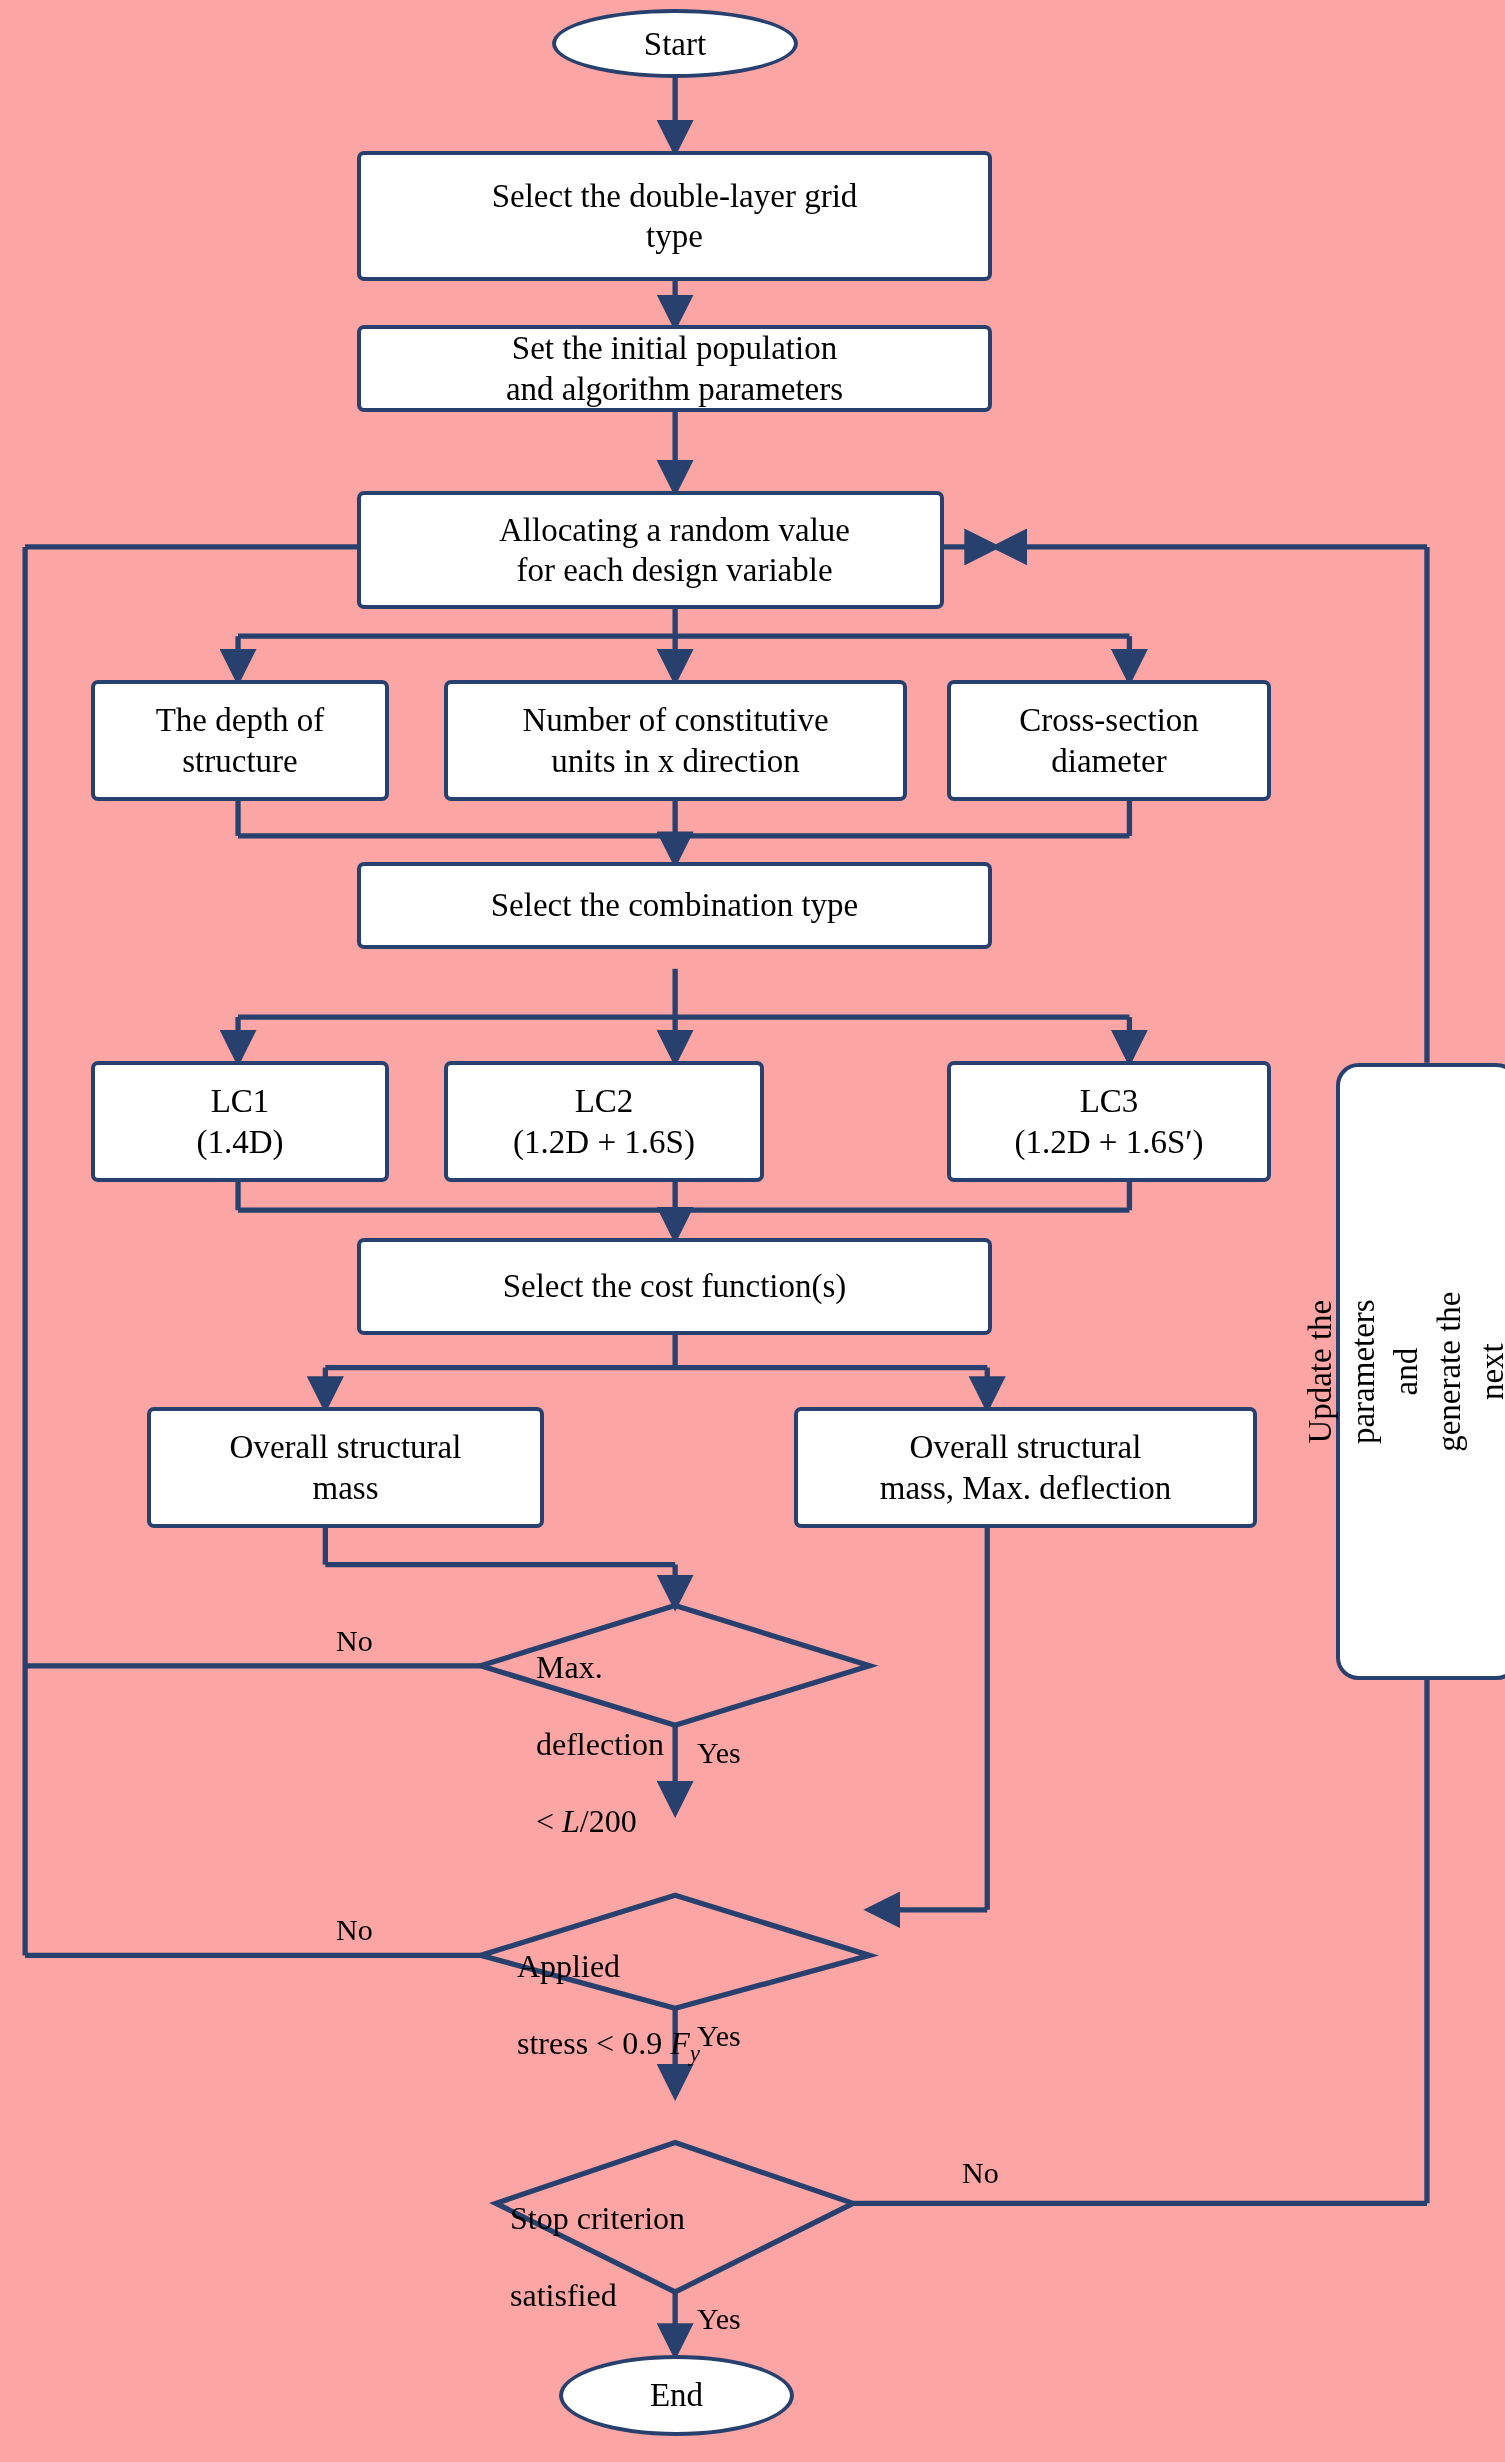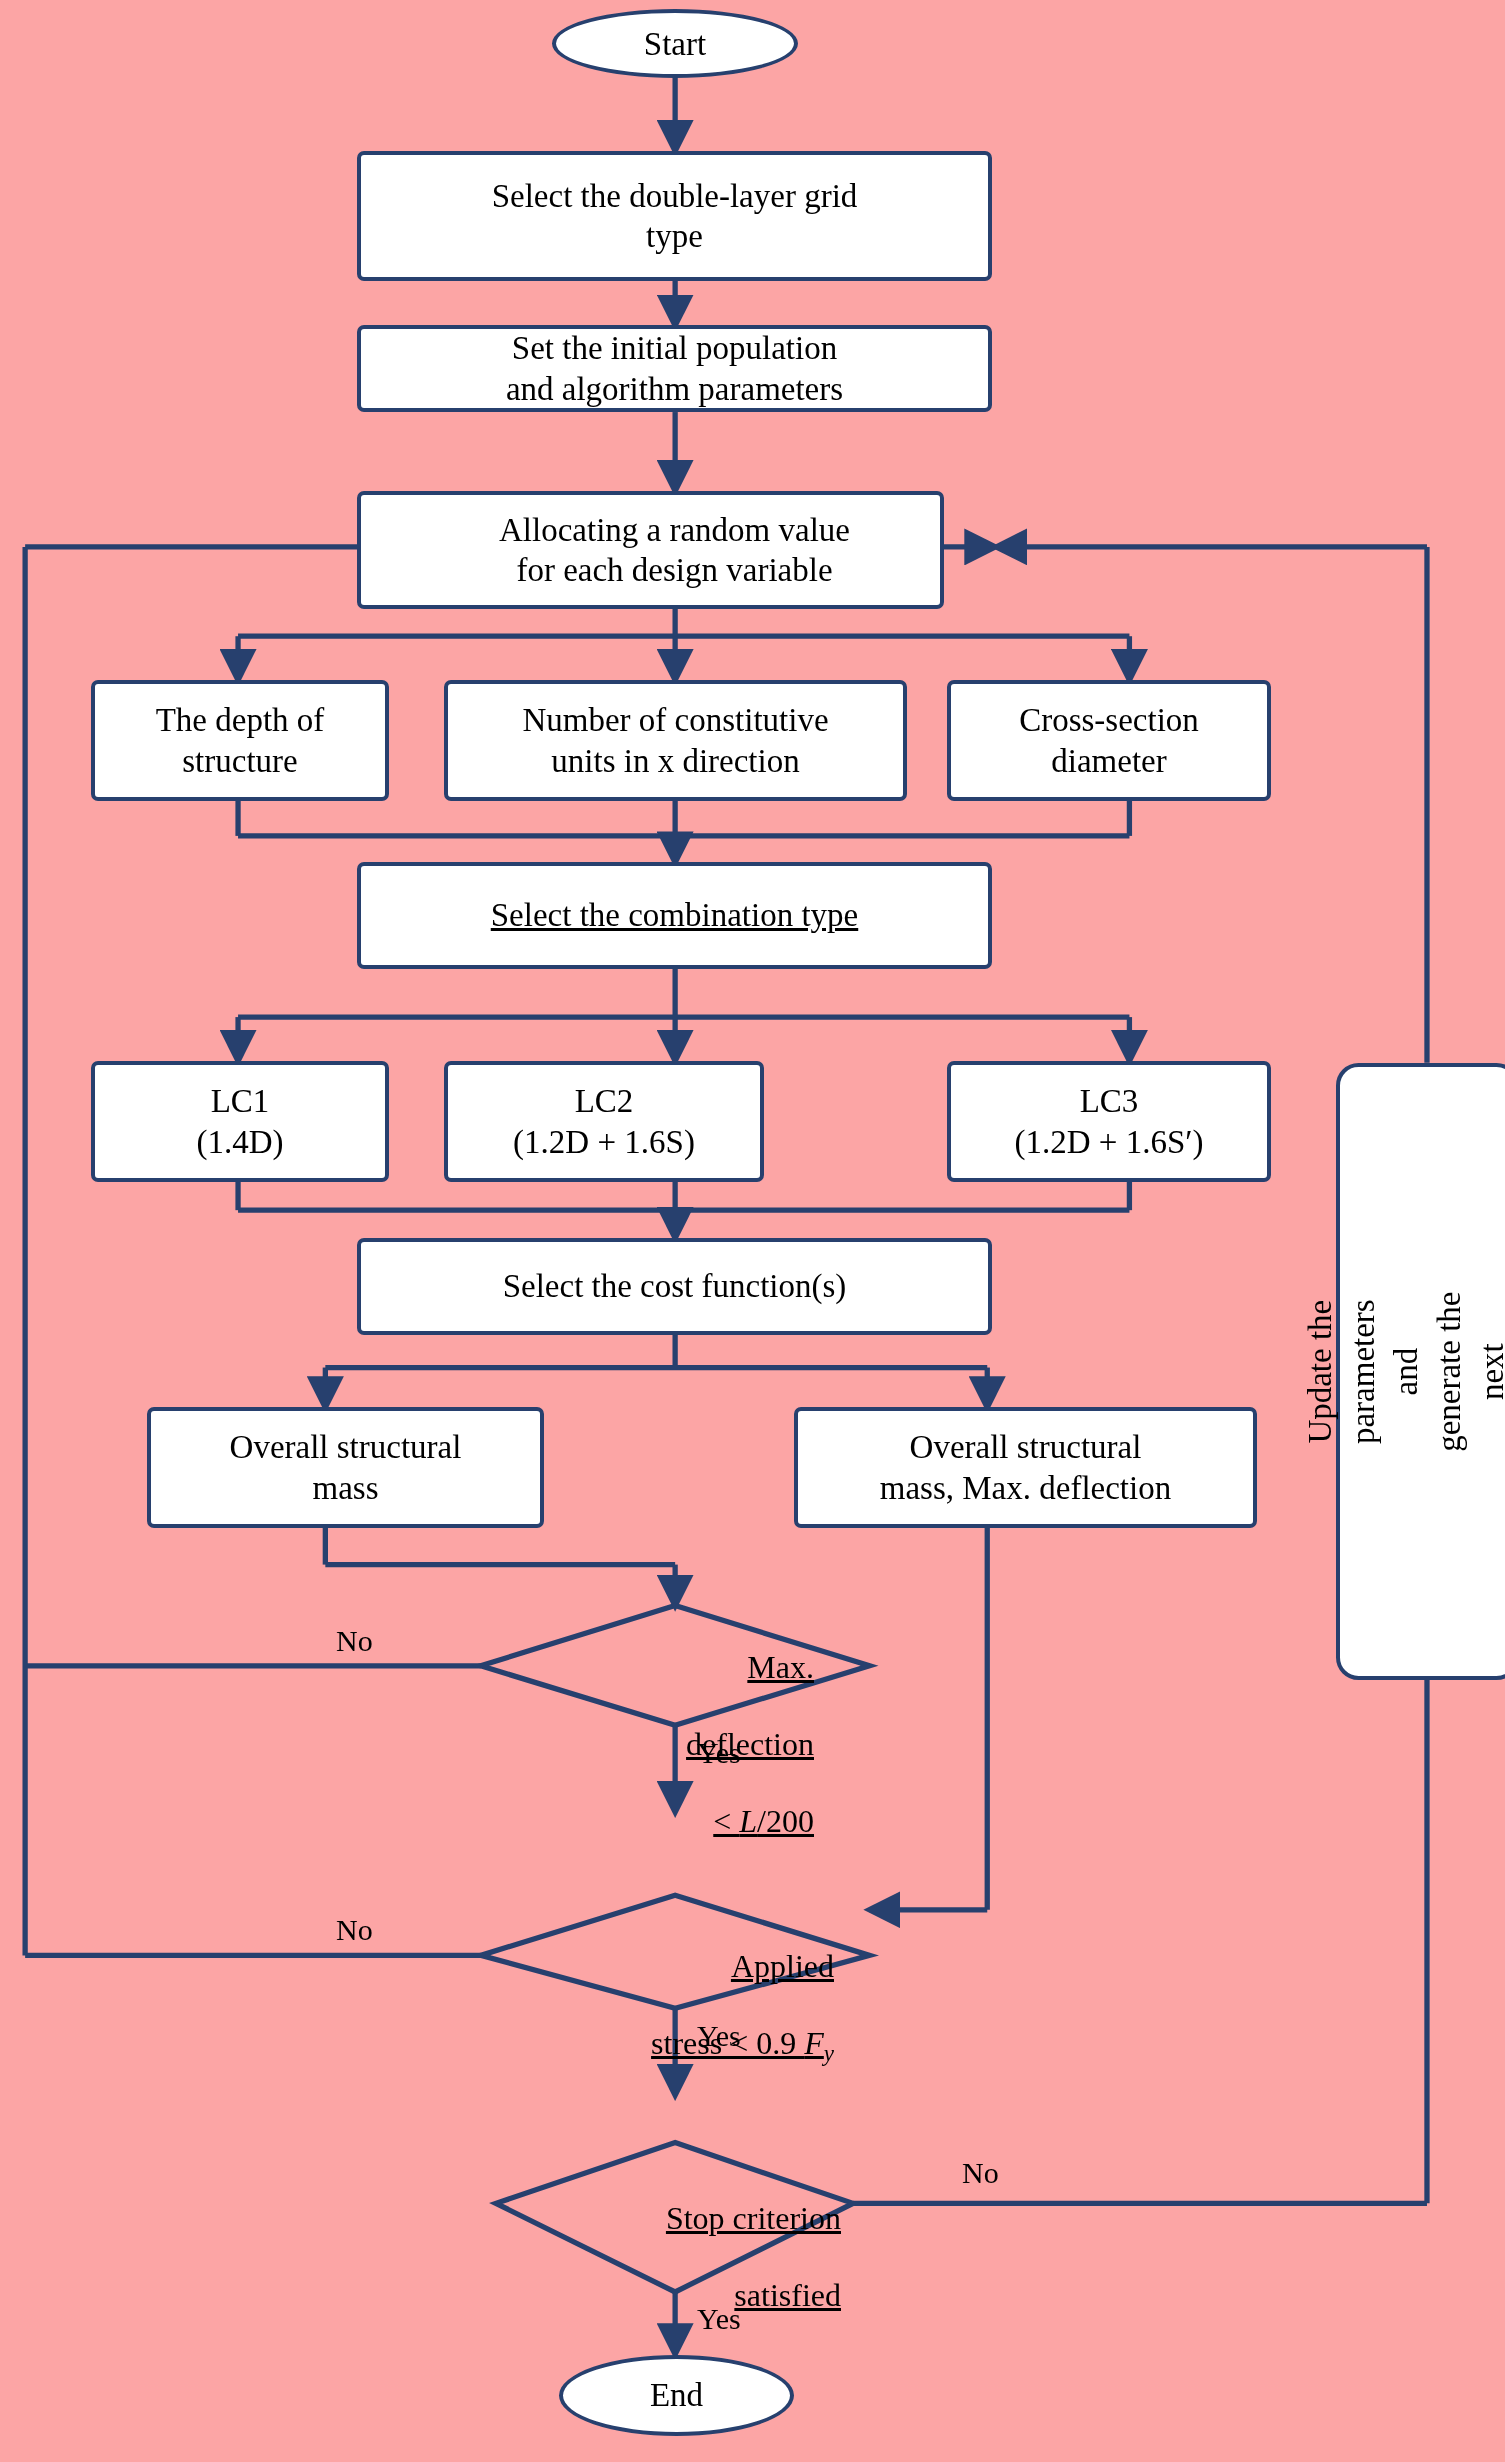--- a/index.html
+++ b/index.html
@@ -65,26 +65,25 @@
     line-height: 1.3;
   }
   .diamond-label,
   .edge-label {
     position: absolute;
     color: #000000;
     white-space: nowrap;
   }
   .dlabel {
     position: absolute;
-    text-align: right;
+    text-align: left;
     color: #000000;
     white-space: pre-line;
     line-height: 1.2;
     pointer-events: none;
-    text-decoration: underline;
   }
   .math-i { font-style: italic; }
   .sub { font-size: 0.72em; vertical-align: -0.3em; font-style: italic; }
   .fs46 { font-size: 30px; }
   .fs48 { font-size: 32px; }
   .fs50 { font-size: 33px; }
 </style>
 </head>
 <body>
 
@@ -194,21 +193,21 @@
   <div class="node proc fs50" style="left:444px; top:680px; width:463px; height:121px;">
     <span class="txt">Number of constitutive
 units in x direction</span>
   </div>
 
   <div class="node proc fs50" style="left:947px; top:680px; width:324px; height:121px;">
     <span class="txt">Cross-section
 diameter</span>
   </div>
 
-  <div class="node proc fs50" style="left:357px; top:862px; width:635px; height:107px;text-decoration:underline;">
+  <div class="node proc fs50" style="left:357px; top:862px; width:635px; height:87px;">
     <span class="txt">Select the combination type</span>
   </div>
 
   <div class="node proc fs50" style="left:91px; top:1061px; width:298px; height:121px;">
     <span class="txt">LC1
 (1.4D)</span>
   </div>
 
   <div class="node proc fs50" style="left:444px; top:1061px; width:320px; height:121px;">
     <span class="txt">LC2

